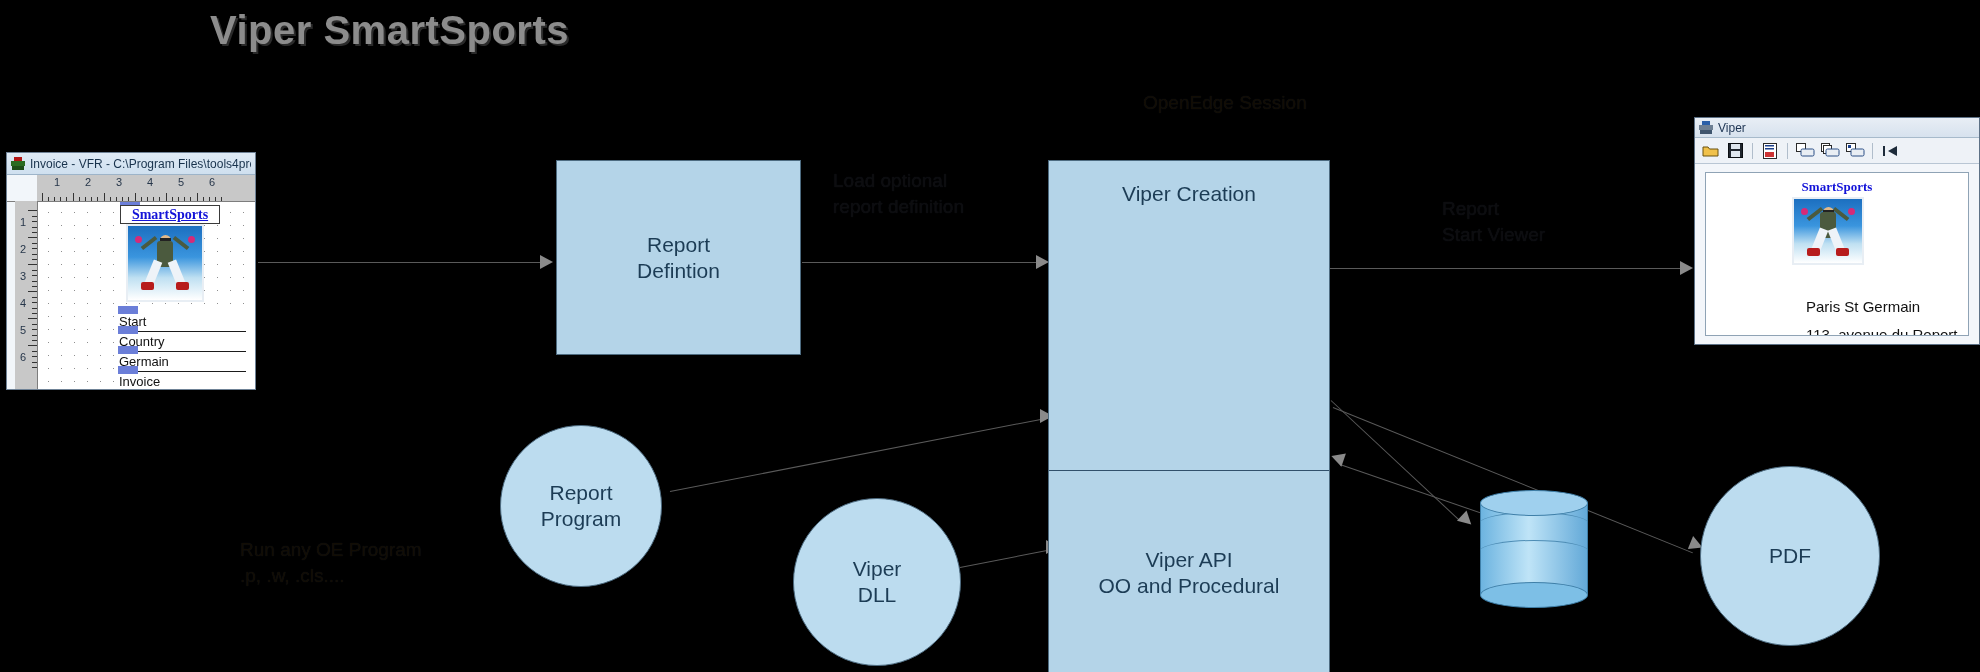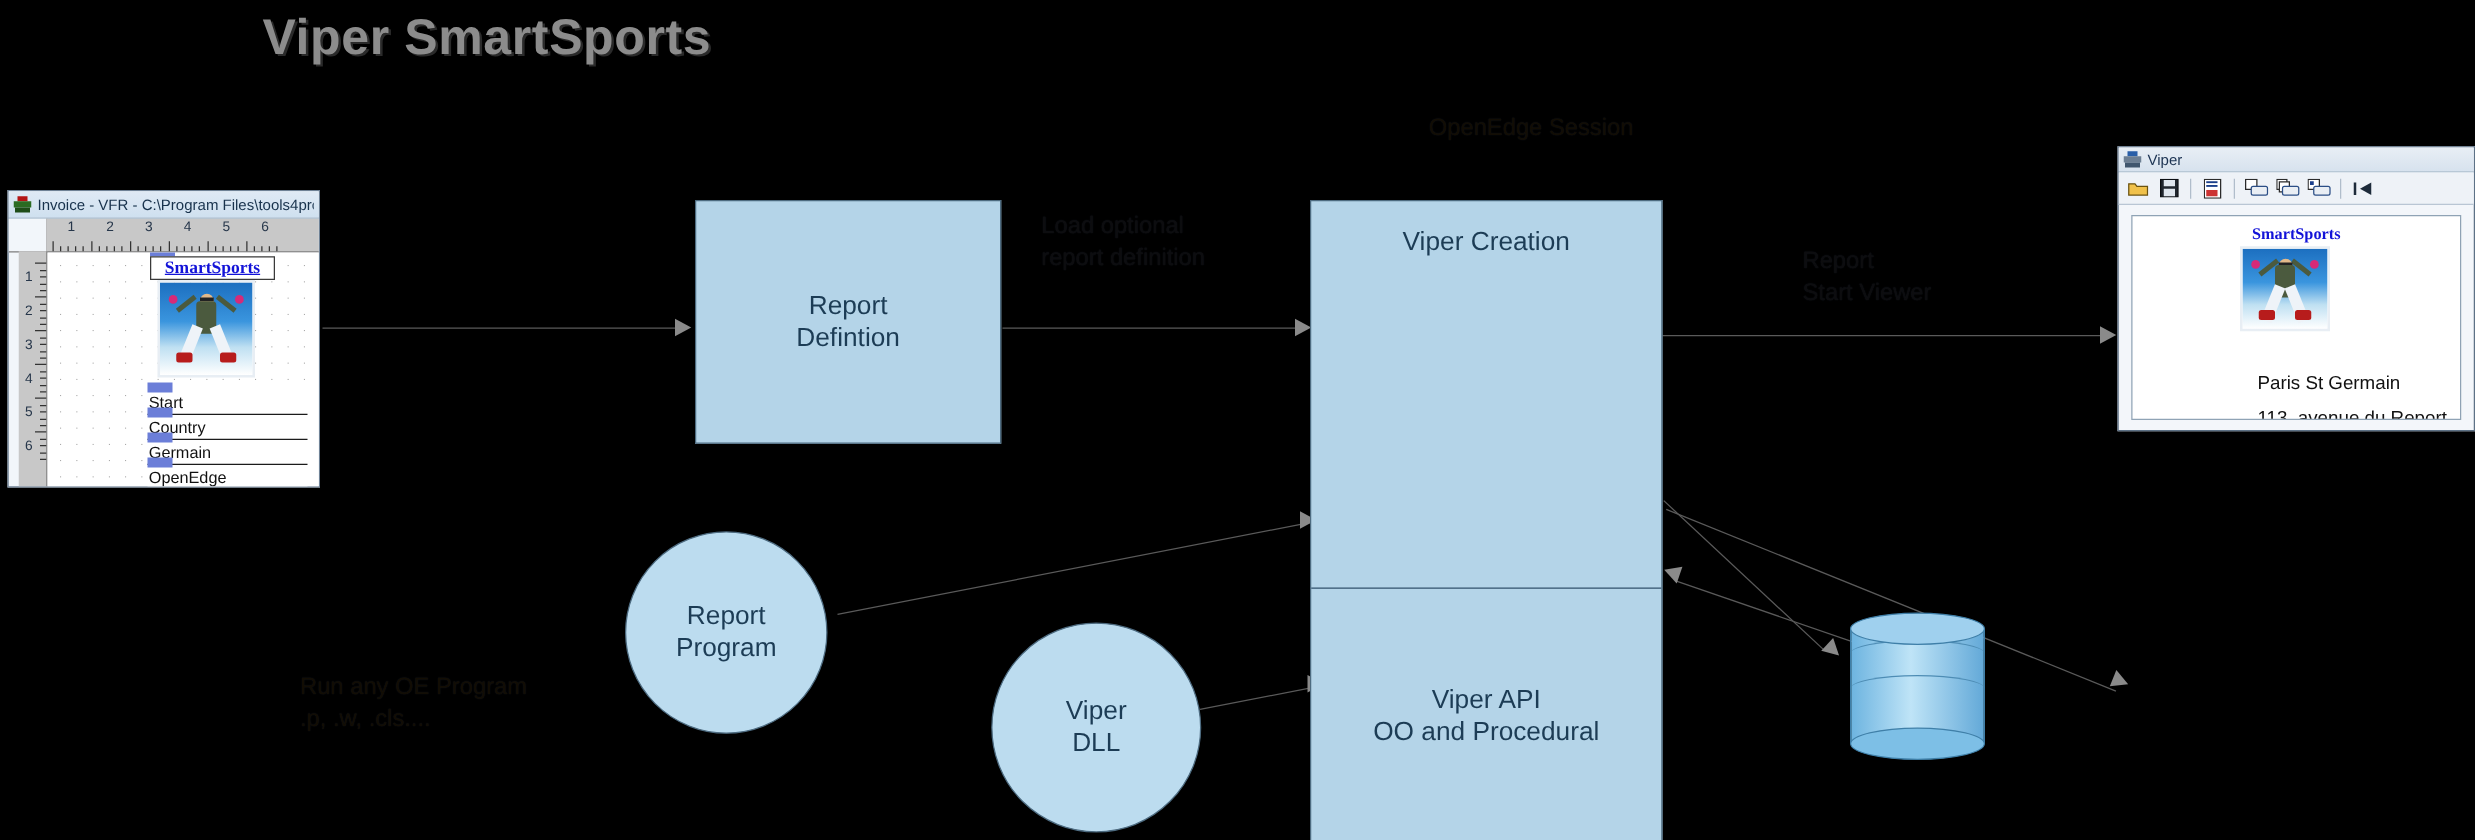--- a/index.html
+++ b/index.html
@@ -245,21 +245,21 @@
       <div class="field-row" style="top:132px">
         <span class="fh"></span>
         <span class="ft">Country</span>
       </div>
       <div class="field-row" style="top:152px">
         <span class="fh"></span>
         <span class="ft">Germain</span>
       </div>
       <div class="field-row" style="top:172px">
         <span class="fh"></span>
-        <span class="ft">OpenEdge</span>
+        <span class="ft">Invoice</span>
       </div>
     </div>
   </div>
 
   <div id="viper-window">
     <div id="viper-titlebar">
       <span class="app-ico">
           <i class="a" style="background:#2a5fa8"></i>
           <i class="b" style="background:#6d7f93"></i>
           <i class="c" style="background:#40566e"></i>
@@ -382,20 +382,23 @@
   <div class="circle" id="report-program" style="left:500px;top:425px;width:162px;height:162px;">
     <span style="white-space:pre-line">Report
 Program</span>
   </div>
 
   <div class="circle" id="viper-dll" style="left:793px;top:498px;width:168px;height:168px;">
     <span style="white-space:pre-line">Viper
 DLL</span>
   </div>
 
+  <div class="circle" id="pdf" style="left:1700px;top:466px;width:180px;height:180px;">
+    <span>PDF</span>
+  </div>
 
   <div id="database">
     <div class="mid"></div>
     <div class="band" style="top:22px"></div>
     <div class="band" style="top:50px"></div>
     <div class="bot"></div>
     <div class="top"></div>
   </div>
 
   <div class="edge-label amber" style="left:1143px;top:90px;">OpenEdge Session</div>

